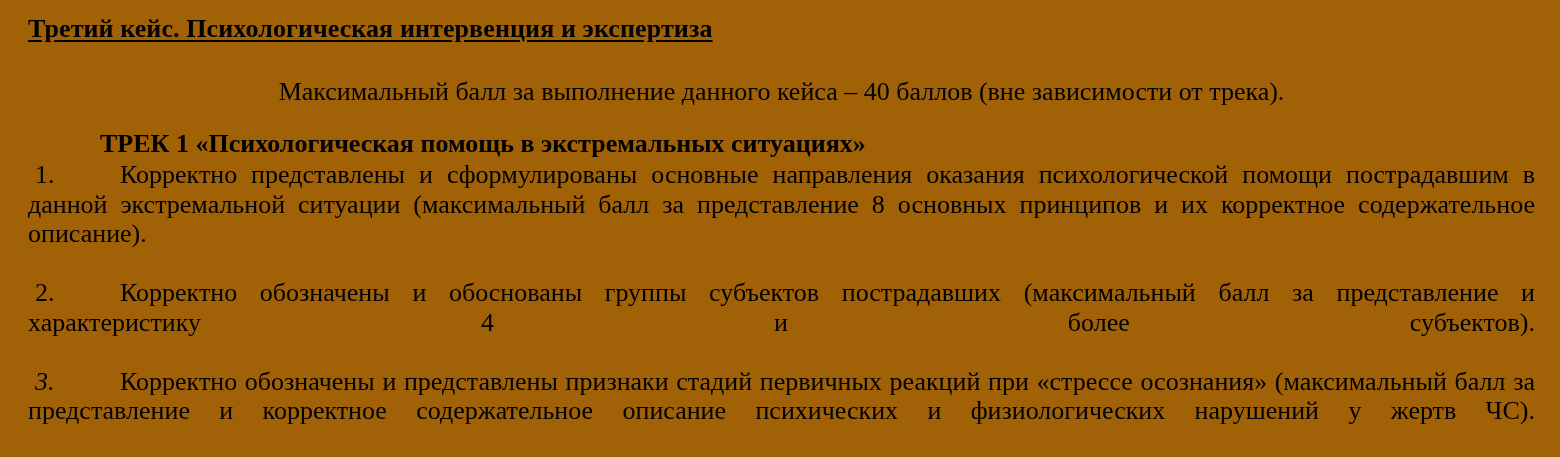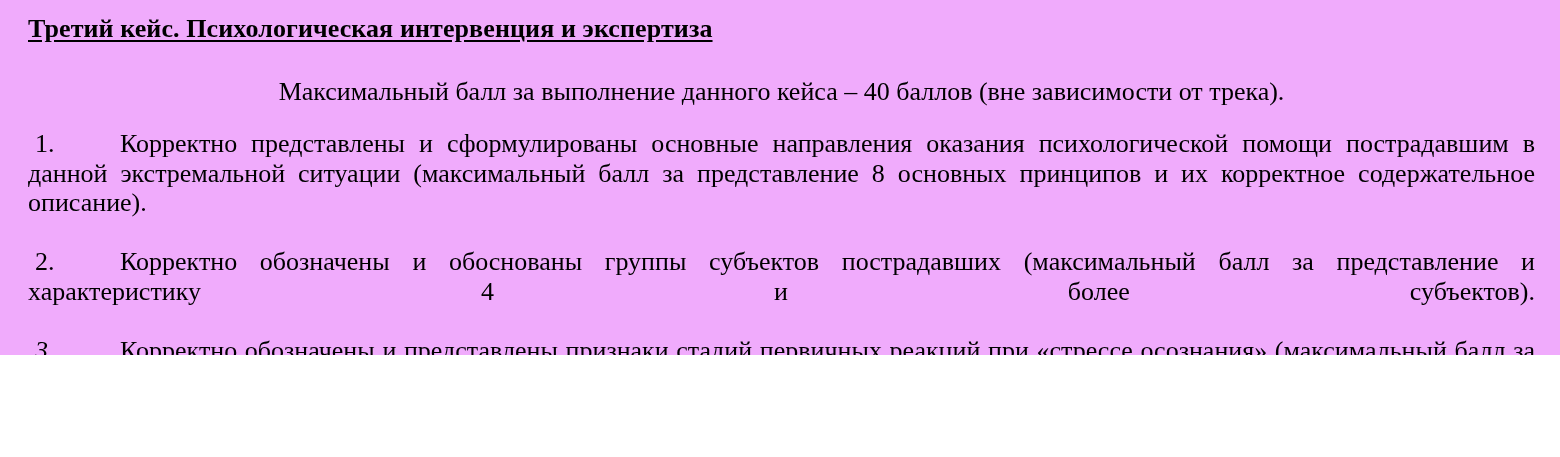--- a/index.html
+++ b/index.html
@@ -4,22 +4,22 @@
 <style>
   html, body {
     margin: 0;
     padding: 0;
     background: #ffffff;
   }
 
   .page {
     position: relative;
     width: 1560px;
-    height: 355px;
-    background: #f0abfc;
+    height: 457px;
+    background: #a16207;
     overflow: hidden;
     font-family: "Liberation Serif", "DejaVu Serif", serif;
     color: #000000;
     -webkit-font-smoothing: antialiased;
   }
 
   .content {
     position: absolute;
     left: 28px;
     top: 0;
@@ -95,20 +95,21 @@
   <div class="content">
 
     <h1 class="doc-title">Третий кейс. Психологическая интервенция и экспертиза</h1>
 
     <div class="spacer-lg"></div>
 
     <p class="para">Максимальный балл за выполнение данного кейса – 40 баллов (вне зависимости от трека).</p>
 
     <div class="spacer-md"></div>
 
+    <p class="track-heading">ТРЕК 1 «Психологическая помощь в экстремальных ситуациях»</p>
 
 
     <p class="list-item">
       <span class="marker">1.</span><span>Корректно представлены и сформулированы основные направления оказания психологической помощи пострадавшим в данной экстремальной ситуации (максимальный балл за представление 8 основных принципов и их корректное содержательное описание).</span>
     </p>
 
     <p class="list-item">
       <span class="marker">2.</span><span>Корректно обозначены и обоснованы группы субъектов пострадавших (максимальный балл за представление и характеристику 4 и более субъектов).</span>
     </p>
 

